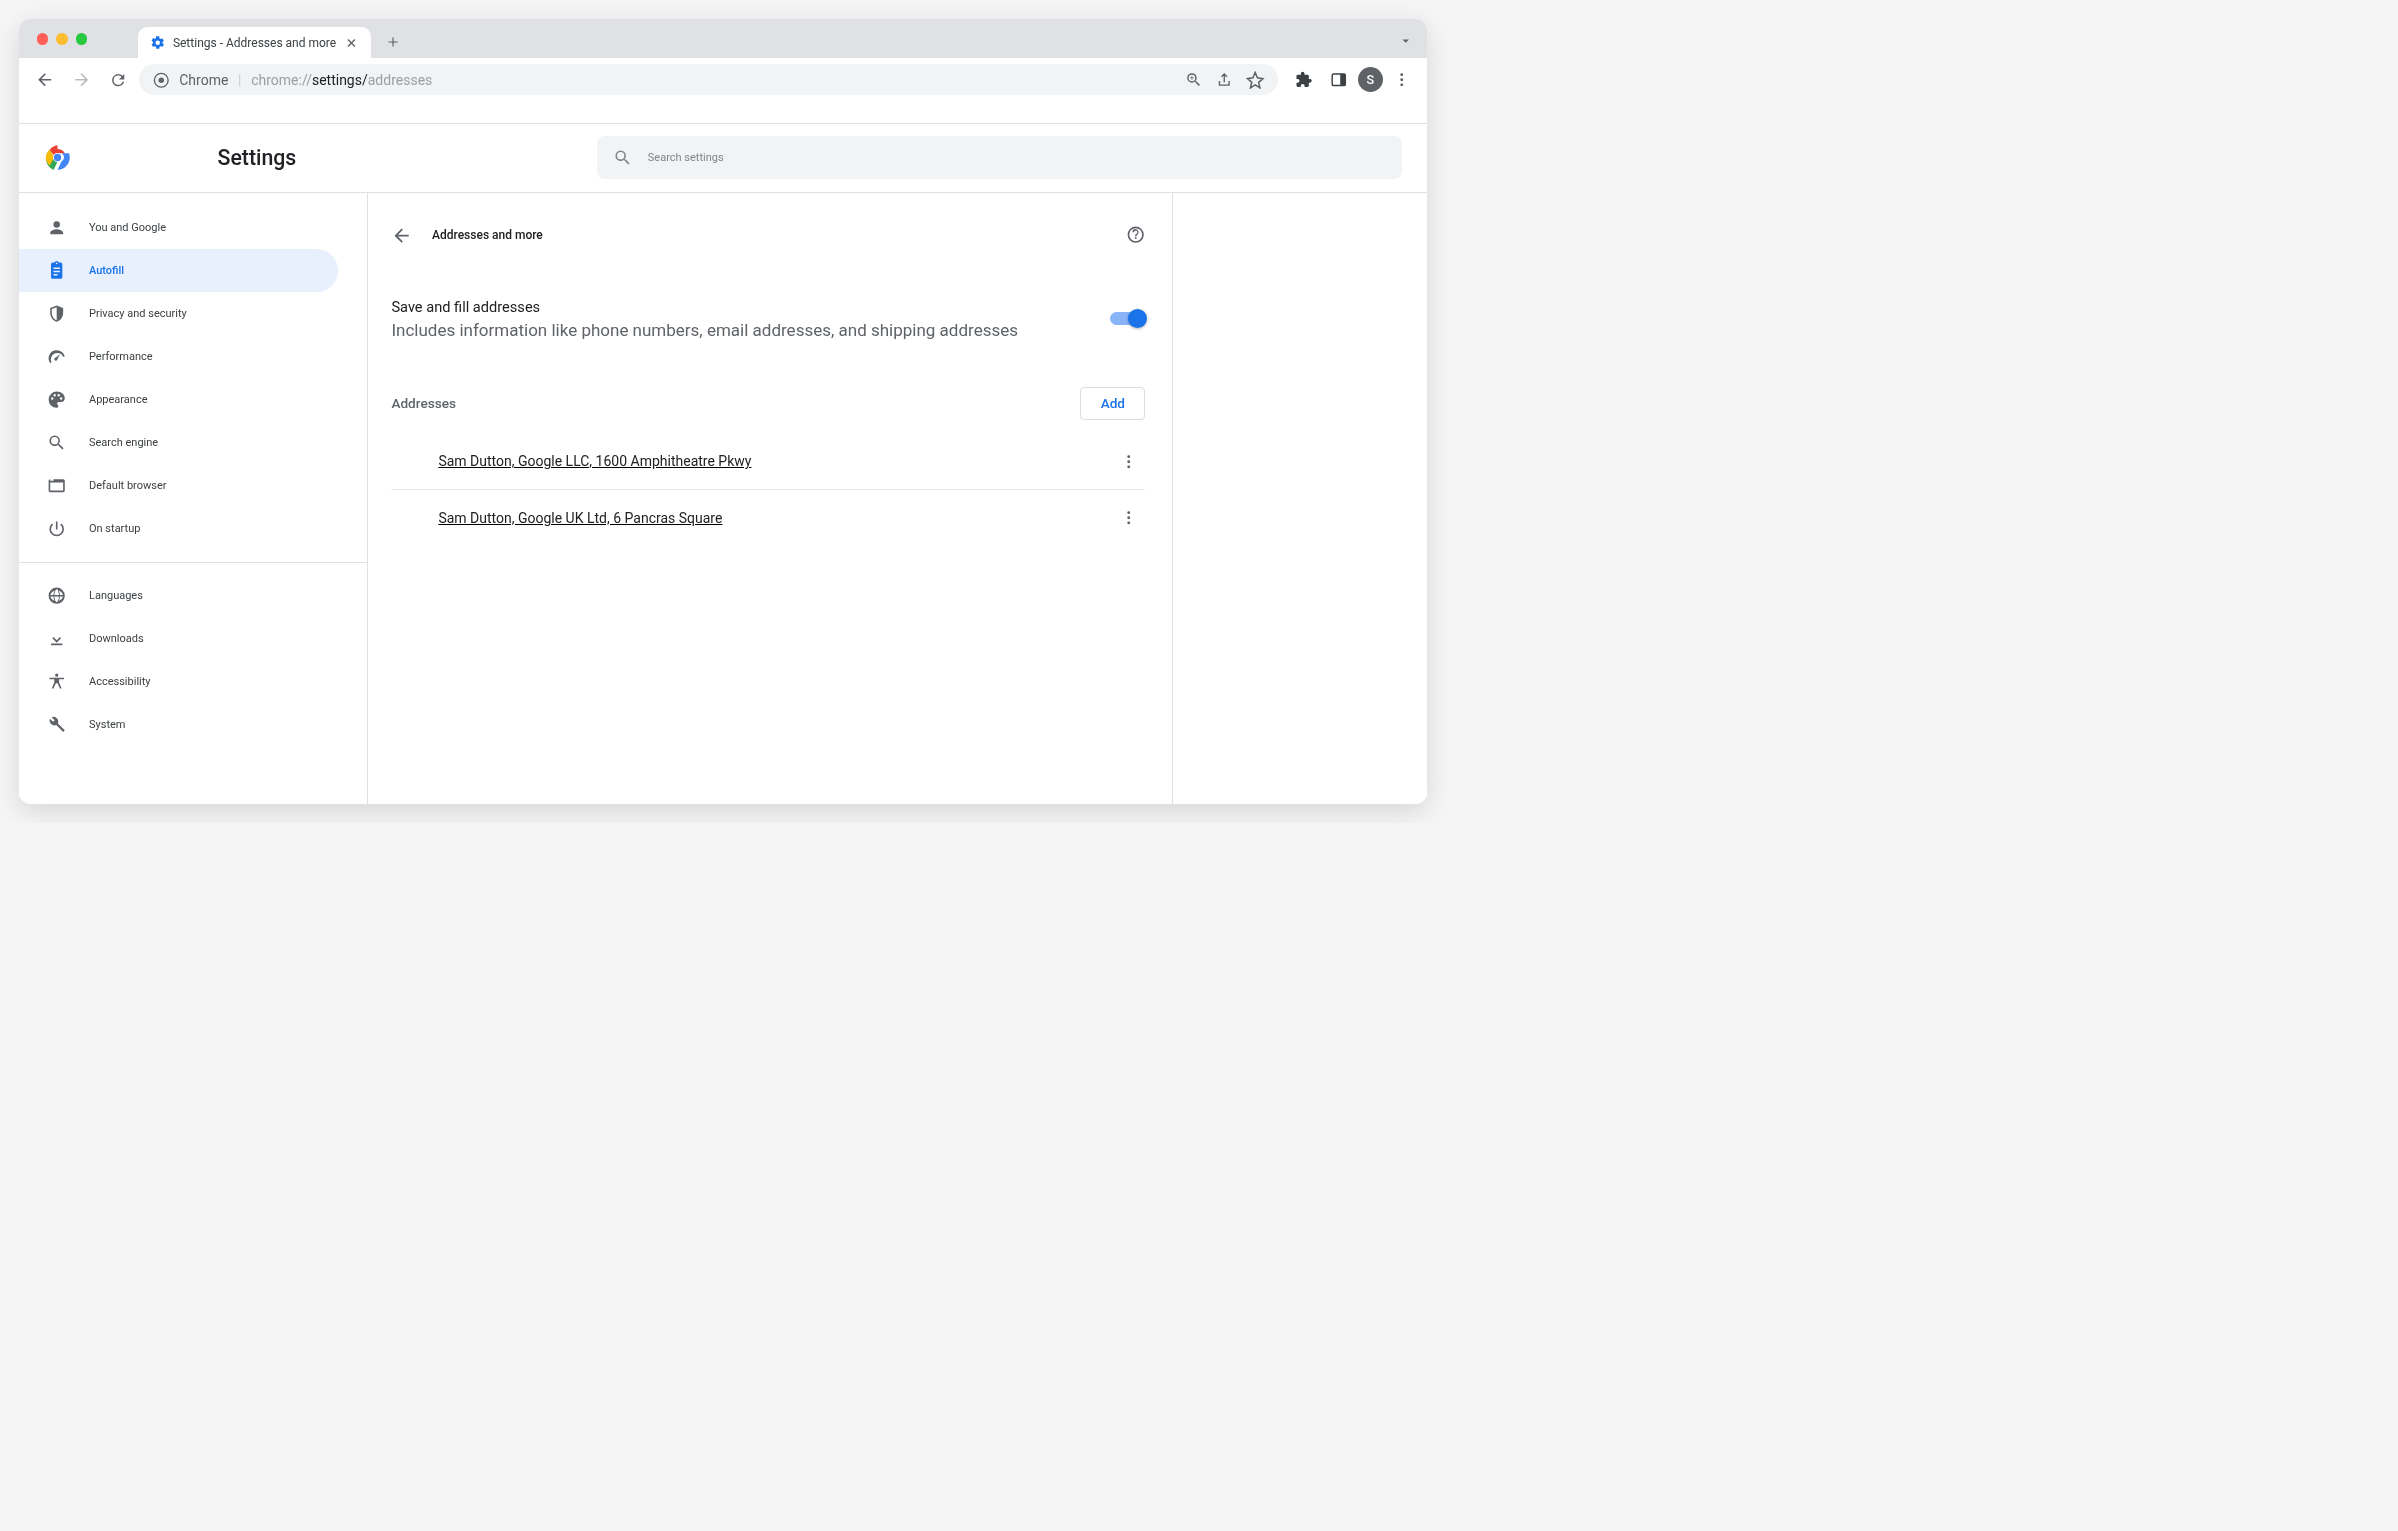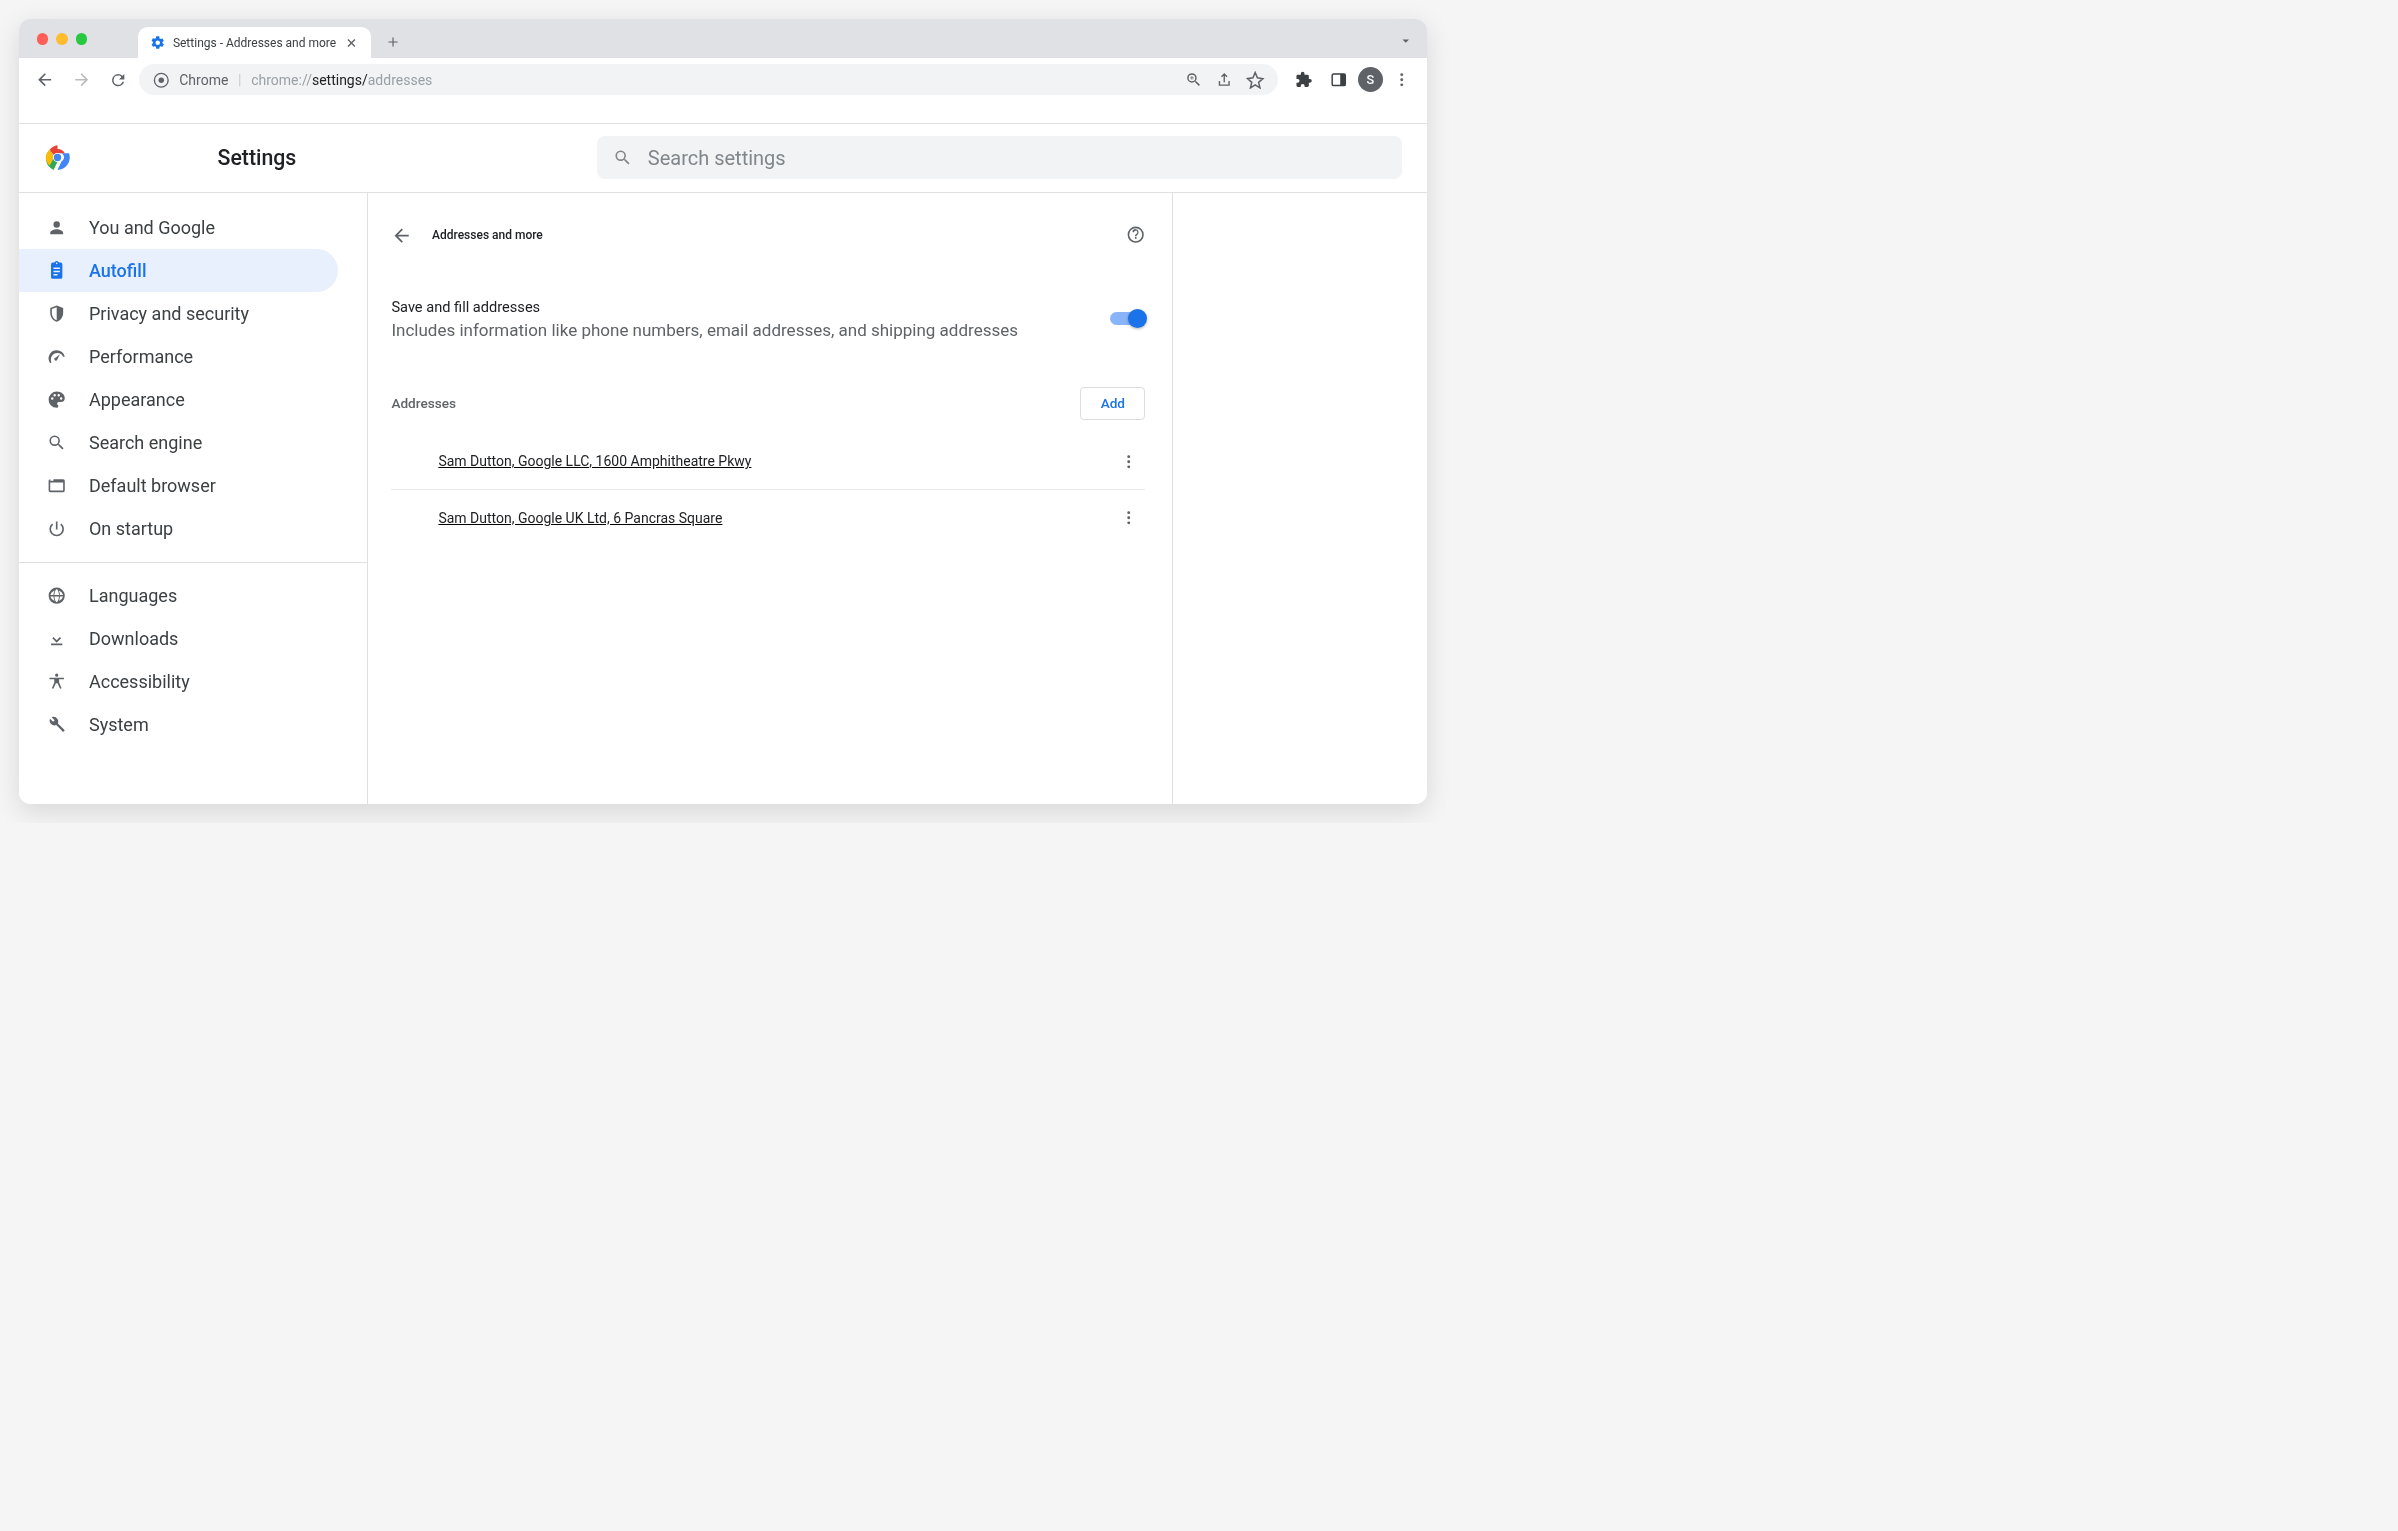--- a/index.html
+++ b/index.html
@@ -28,27 +28,27 @@
 .urltext .dim { color:#9aa0a6; }
 .omni-right { margin-left:auto; display:flex; align-items:center; gap:13.6px; }
 .toolbar-right { display:flex; align-items:center; gap:3.9px; margin-left:3.9px;}
 .avatar { width:25px; height:25px; border-radius:50%; background:#5f6368; color:#fff; display:flex; align-items:center; justify-content:center; font-size:12.6px; font-weight:500;}
 
 
 .settings-hdr { height:70px; display:flex; align-items:center; padding:0 25px; gap:3px; border-bottom:1px solid #e0e0e0; background:#fff; border-top:1px solid #e0e0e0; margin-top:21.3px;justify-content:space-between;}
 .logo { width:27px; height:27px; }
 .settings-title { font-size:21.3px; font-weight:500; color:#202124; }
 .search-settings { margin-left: 155px; width:805px; height:43px; background:#f1f3f4; border-radius:7.8px; display:flex; align-items:center; padding:0 15.5px; gap:15.5px; color:#5f6368; font-size:14.6px;}
-.search-settings input { border:none; background:transparent; outline:none; font-size:20px; flex:1; color:#202124;}
+.search-settings input { border:none; background:transparent; outline:none; font-size:11px; flex:1; color:#202124;}
 .search-settings input::placeholder { color:#80868b; }
 
 
 .body { display:flex; min-height:611px; background:#fff; }
 .sidebar { width:349px; border-right:1px solid #e0e0e0; padding:13.6px 0; }
-.nav-item { display:flex; align-items:center; gap:21.3px; height:43px; padding:0 0 0 27px; font-size:18px; color:#3c4043; cursor:pointer; border-radius:0 21.3px 21.3px 0; margin-right:29px;}
+.nav-item { display:flex; align-items:center; gap:21.3px; height:43px; padding:0 0 0 27px; font-size:11px; color:#3c4043; cursor:pointer; border-radius:0 21.3px 21.3px 0; margin-right:29px;}
 .nav-item .icon { width:21.3px; color:#5f6368; display:flex; align-items:center; justify-content:center;}
 .nav-item.active { background:#e8f0fe; color:#1a73e8; font-weight:500;}
 .nav-item.active .icon { color:#1a73e8; }
 .nav-divider { height:1px; background:#e0e0e0; margin:11.6px 0; }
 
 .content-wrap { flex:1; display:flex; justify-content:flex-start; padding:0; }
 .content { width:805px; border-right:1px solid #e0e0e0; padding:23px 27px 39px 23px; }
 .page-hdr { display:flex; align-items:center; gap:19.4px; height:39px; }
 .page-title { font-size:12px; font-weight:500; color:#202124; }
 .help-btn { margin-left:auto; color:#5f6368;}

